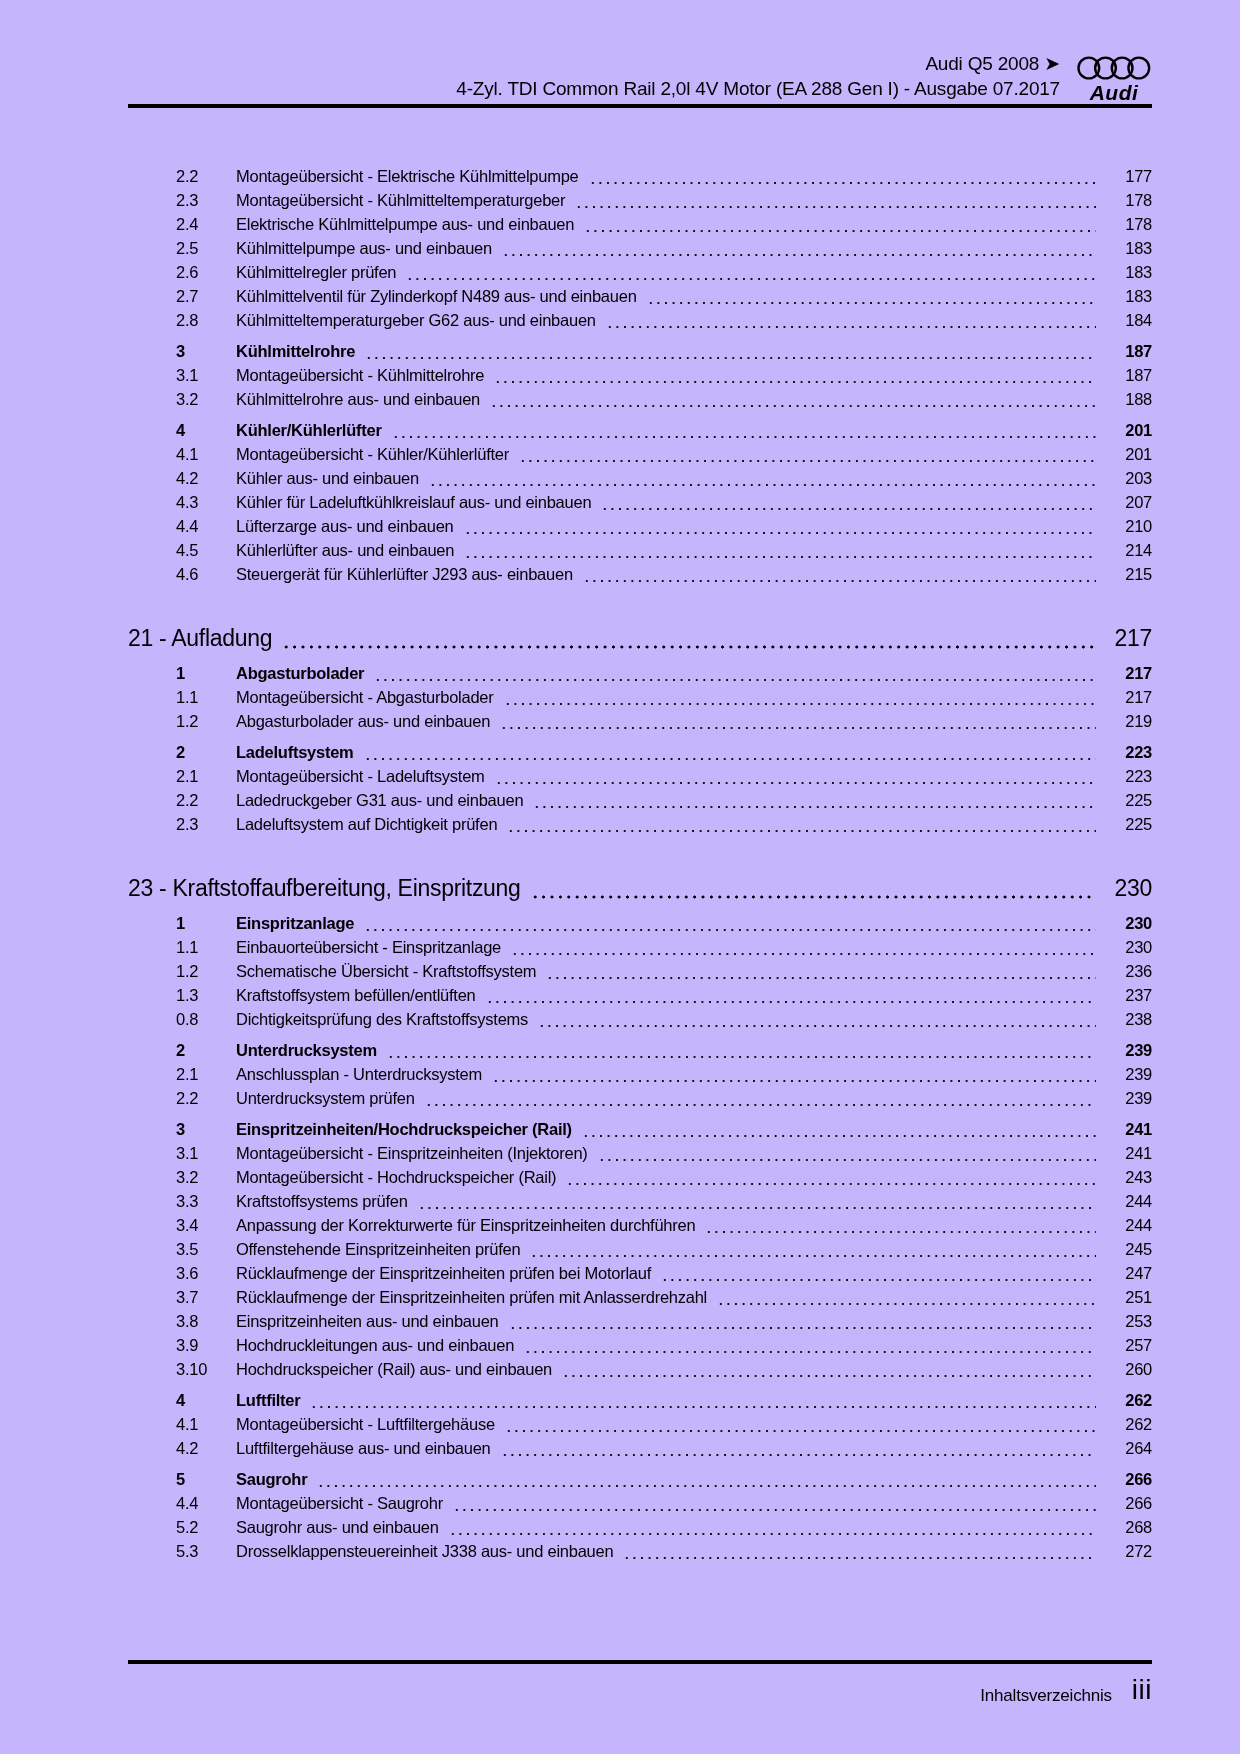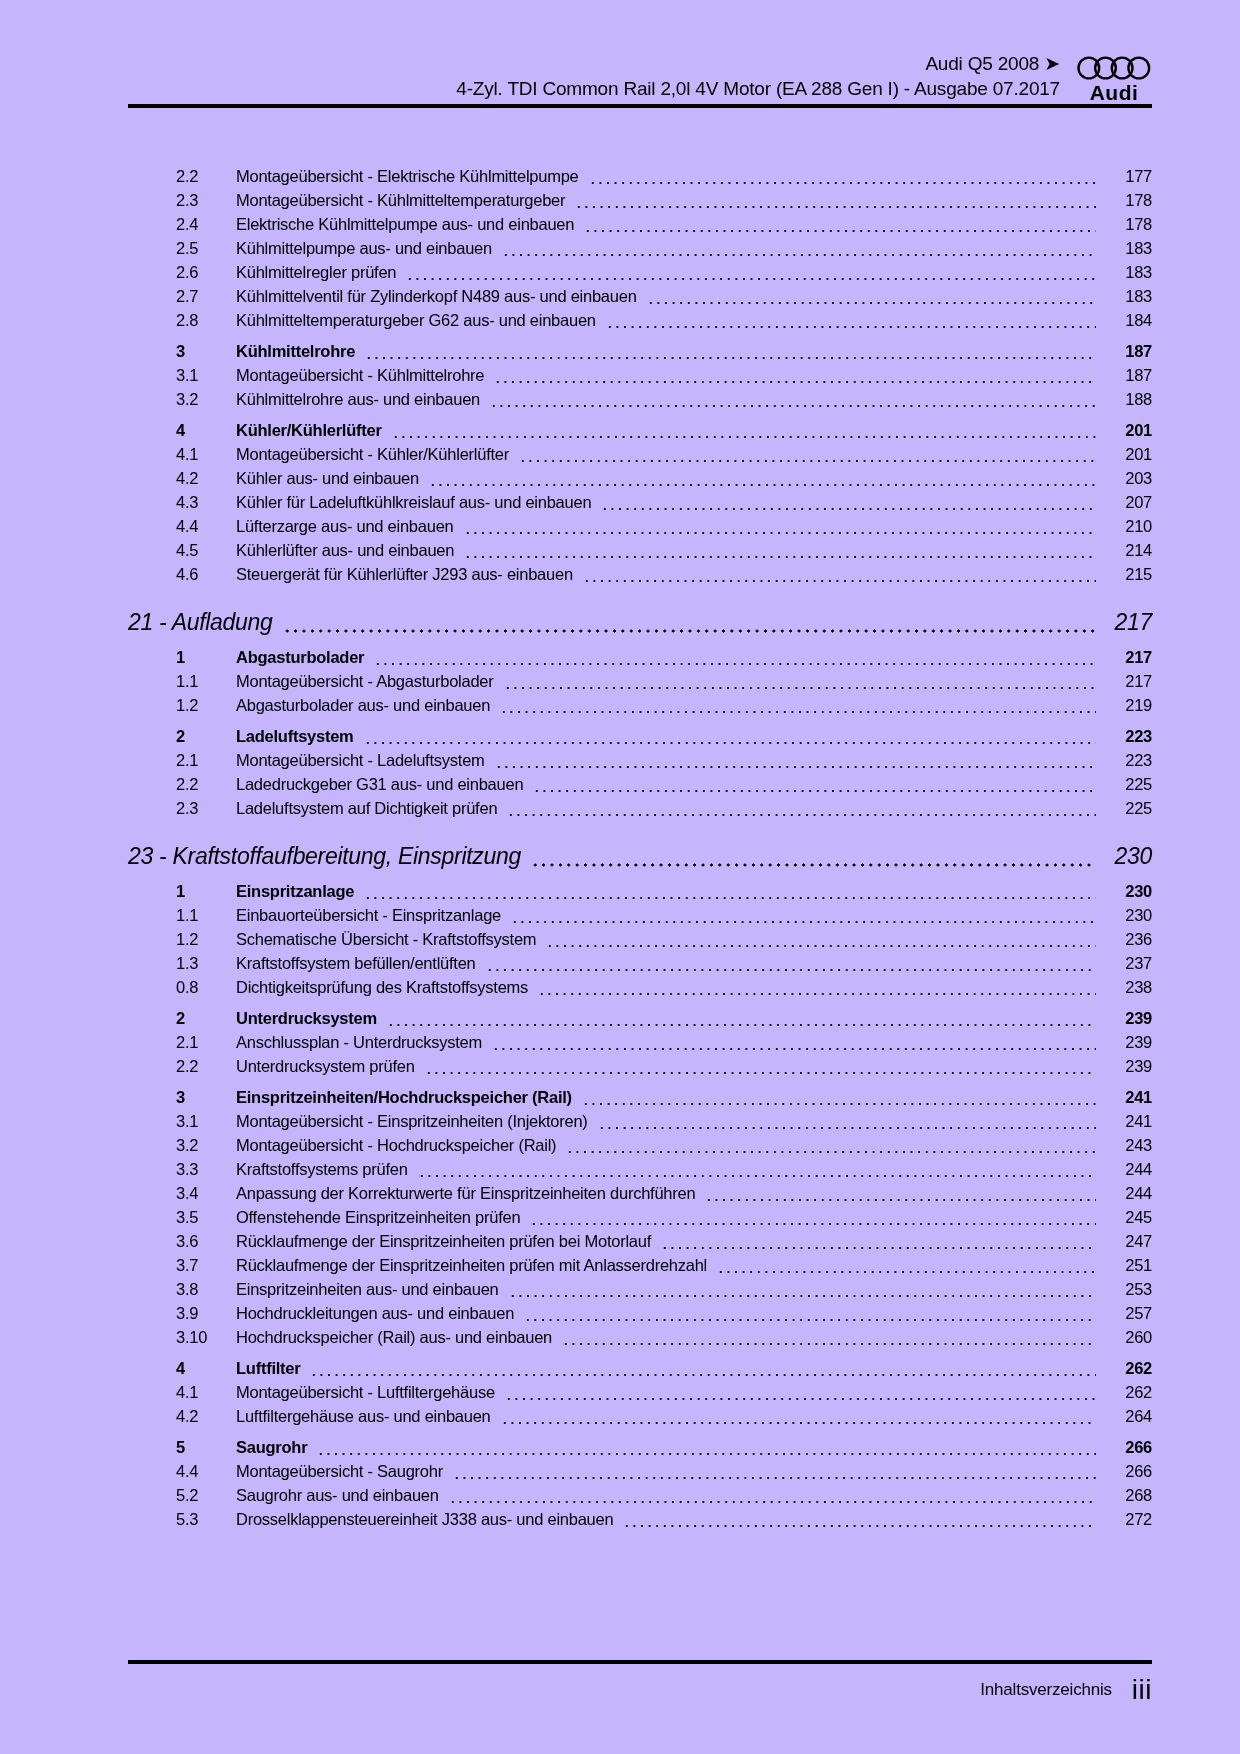--- a/index.html
+++ b/index.html
@@ -16,21 +16,21 @@
   
   .header{
     position:absolute;top:50px;left:0;right:0;
     display:flex;justify-content:flex-end;align-items:flex-end;gap:16px;
     border-bottom:4px solid #000;
     padding-bottom:0px;
   }
   .header-text{text-align:right;line-height:1.35;letter-spacing:-0.2px;padding-bottom:2px;}
   .header-line1{font-size:19px;}
   .header-line2{font-size:19px;}
-  .logo{display:flex;flex-direction:column;align-items:center;width:76px;}
+  .logo{display:flex;flex-direction:column;align-items:center;width:76px;font-style:italic;}
   .rings{width:74px;height:36px;}
   .wordmark{
     font-size:21px;font-weight:700;letter-spacing:0.5px;
     line-height:1;margin-top:-4px;padding-bottom:1px;
   }
   
   .toc{position:absolute;top:164px;left:0;right:0;}
   .row{
     display:flex;align-items:flex-start;
     font-size:16.5px;line-height:24px;height:24px;
@@ -43,31 +43,31 @@
     flex:1 1 auto;min-width:14px;height:14px;align-self:flex-end;
     margin:0 8px 3px 10px;
     background-image:radial-gradient(circle,#111 1.2px,rgba(0,0,0,0) 1.5px);
     background-size:7.6px 4px;background-repeat:repeat-x;
     background-position:left bottom;
   }
   .row .pg{flex:0 0 48px;text-align:right;}
   .row.section{font-weight:700;margin-top:7px;}
   .row.chapter{
     font-size:23px;font-weight:400;line-height:32px;height:32px;
-    margin-top:20px;margin-bottom:5px;letter-spacing:-0.3px;font-style:italic;
+    margin-top:36px;margin-bottom:5px;letter-spacing:-0.3px;
   }
   .row.chapter .chlabel{flex:0 0 auto;}
   .row.chapter .dots{margin-bottom:5px;background-size:8.4px 4px;
     background-image:radial-gradient(circle,#000 1.4px,rgba(0,0,0,0) 1.7px);}
   
   .footer{
     position:absolute;left:0;right:0;bottom:48px;
     border-top:4px solid #000;
     padding-top:10px;
-    display:flex;justify-content:flex-end;align-items:center;gap:20px;
+    display:flex;justify-content:flex-end;align-items:flex-end;gap:20px;
   }
   .footer-label{font-size:17px;letter-spacing:-0.2px;}
   .footer-page{font-size:28px;font-weight:400;letter-spacing:0.5px;}
 </style>
 </head>
 <body>
 
 <div class="page">
   <div class="inner">
 

